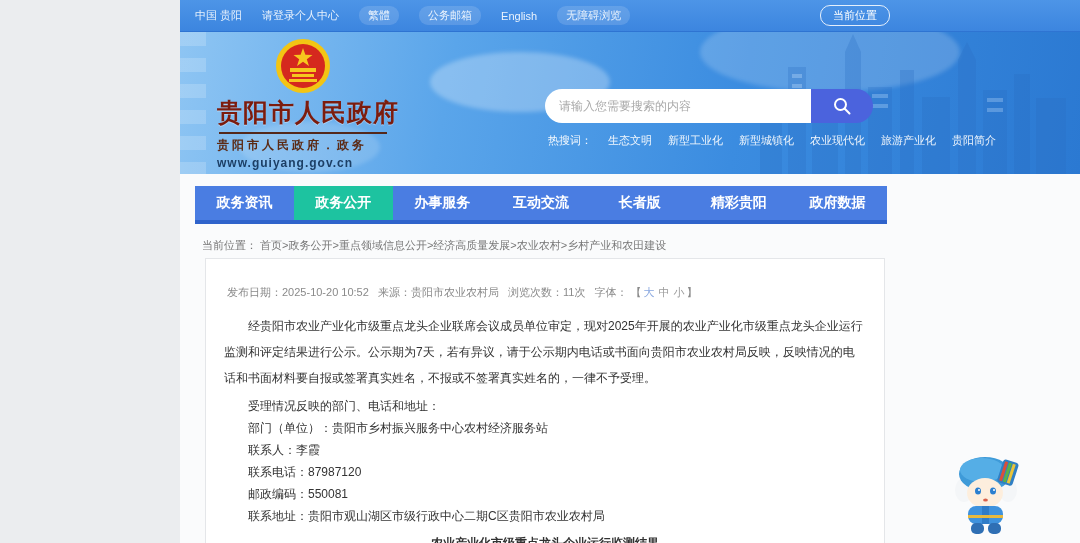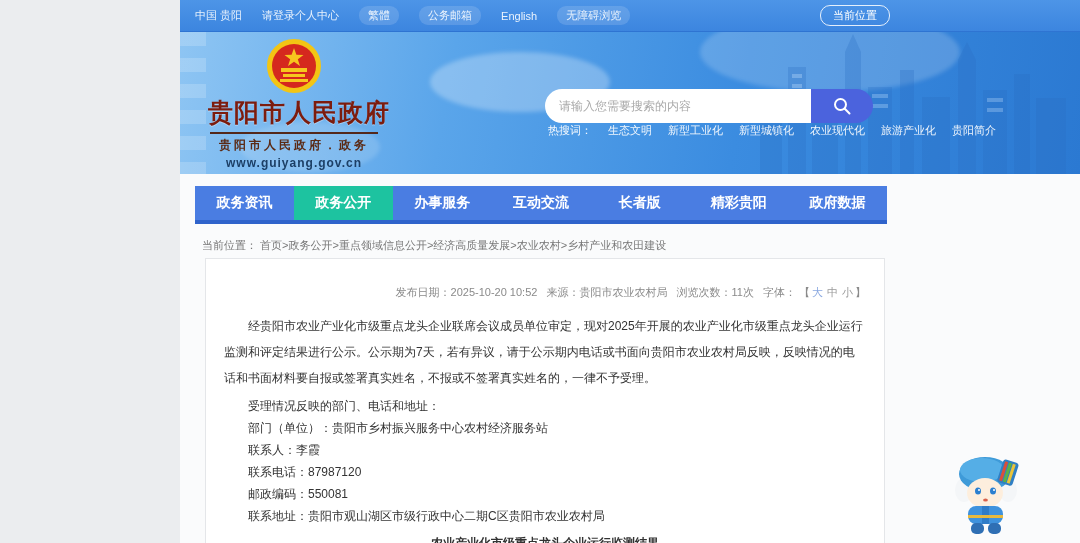--- a/index.html
+++ b/index.html
@@ -31,21 +31,21 @@
     background:linear-gradient(100deg,#8ec5f3 0%,#5aa5ea 30%,#3b8ce0 62%,#2b79d2 100%);
   }
   .cloud { position:absolute; background:rgba(255,255,255,.28); border-radius:50%; filter:blur(2px); }
   .c1 { width:180px; height:60px; left:250px; top:20px; }
   .c2 { width:260px; height:80px; left:520px; top:-20px; background:rgba(255,255,255,.18); }
   .c3 { width:140px; height:50px; left:60px; top:90px; background:rgba(255,255,255,.15); }
   .cityscape { position:absolute; right:0; bottom:0; opacity:.55; }
   .deco-strip { position:absolute; left:0; top:0; width:26px; height:100%;
     background:repeating-linear-gradient(180deg,rgba(255,255,255,.18) 0 14px,rgba(255,255,255,0) 14px 26px); }
 
-  .logo-block { position:absolute; left:28px; top:6px; width:172px; text-align:center; }
+  .logo-block { position:absolute; left:37px; top:6px; width:172px; text-align:left; }
   .emblem { display:block; margin:0 auto 2px auto; }
   .site-name {
     font-size:25px; font-weight:bold; color:#7c1c0e; letter-spacing:1px;
     font-family:"Liberation Serif","DejaVu Serif",serif; white-space:nowrap;
     text-shadow:0 1px 0 rgba(255,255,255,.35);
   }
   .logo-divider { border:none; border-top:2px solid #54281a; margin:3px 2px; }
   .site-subtitle { font-size:12px; font-weight:bold; color:#5b2a14; letter-spacing:3px; white-space:nowrap; }
   .site-url { font-size:12px; font-weight:bold; color:#1c3f66; letter-spacing:1px; margin-top:2px; }
 
@@ -53,21 +53,21 @@
   .search-input {
     flex:1; height:34px; border:none; outline:none; border-radius:17px 0 0 17px;
     padding:0 14px; font-size:12px; color:#333; background:#fff;
     font-family:"Liberation Sans","DejaVu Sans",sans-serif;
   }
   .search-input::placeholder { color:#a9a9a9; }
   .search-btn {
     width:62px; height:34px; border:none; cursor:pointer;
     border-radius:0 17px 17px 0; background:#4b63dd; display:flex; align-items:center; justify-content:center;
   }
-  .hotwords { position:absolute; left:368px; top:91px; display:flex; gap:16px; align-items:center; }
+  .hotwords { position:absolute; left:368px; top:101px; display:flex; gap:16px; align-items:center; }
   .hotwords .hw-label { color:rgba(255,255,255,.95); font-size:11px; }
   .hotwords a { color:rgba(255,255,255,.92); font-size:11px; text-decoration:none; cursor:pointer; white-space:nowrap; }
 
   
   .main { position:relative; height:420px; background:#fafbfc; }
   .nav {
     position:absolute; left:15px; top:12px; width:692px; height:38px;
     display:flex; background:#4a7de2; border-bottom:4px solid #2f63cb;
   }
   .nav-item {
@@ -77,21 +77,21 @@
   .nav-item.active { background:#1dc3a0; }
 
   .breadcrumb { position:absolute; left:22px; top:64px; font-size:11px; color:#777; }
   .breadcrumb .bc-path { color:#777; cursor:pointer; }
 
   .article {
     position:absolute; left:25px; top:84px; width:680px; height:480px;
     background:#fff; border:1px solid #e4e6e9; padding:16px 18px 0 18px; overflow:hidden;
   }
   .article-title { text-align:center; font-size:15px; font-weight:bold; color:#333; }
-  .article-meta { text-align:right; font-size:11px; color:#8a8a8a; margin-top:10px; white-space:nowrap; }
+  .article-meta { text-align:left; font-size:11px; color:#8a8a8a; margin-top:10px; white-space:nowrap; }
   .article-meta .m-seg { margin:0 3px; }
   .fs-large { color:#8aa8e0; cursor:pointer; margin:0 2px; }
   .fs-mid { color:#999; cursor:pointer; margin:0 2px; }
   .fs-small { color:#999; cursor:pointer; margin:0 2px; }
 
   .article-body { margin-top:13px; font-size:12px; color:#333; }
   .article-body p { line-height:17px; margin:5px 0; text-indent:2em; }
   .article-body p.lead { line-height:26px; margin-bottom:7px; }
 
   .table-caption { text-align:center; font-size:12px; font-weight:bold; color:#333; margin:10px 0 7px 0; }

